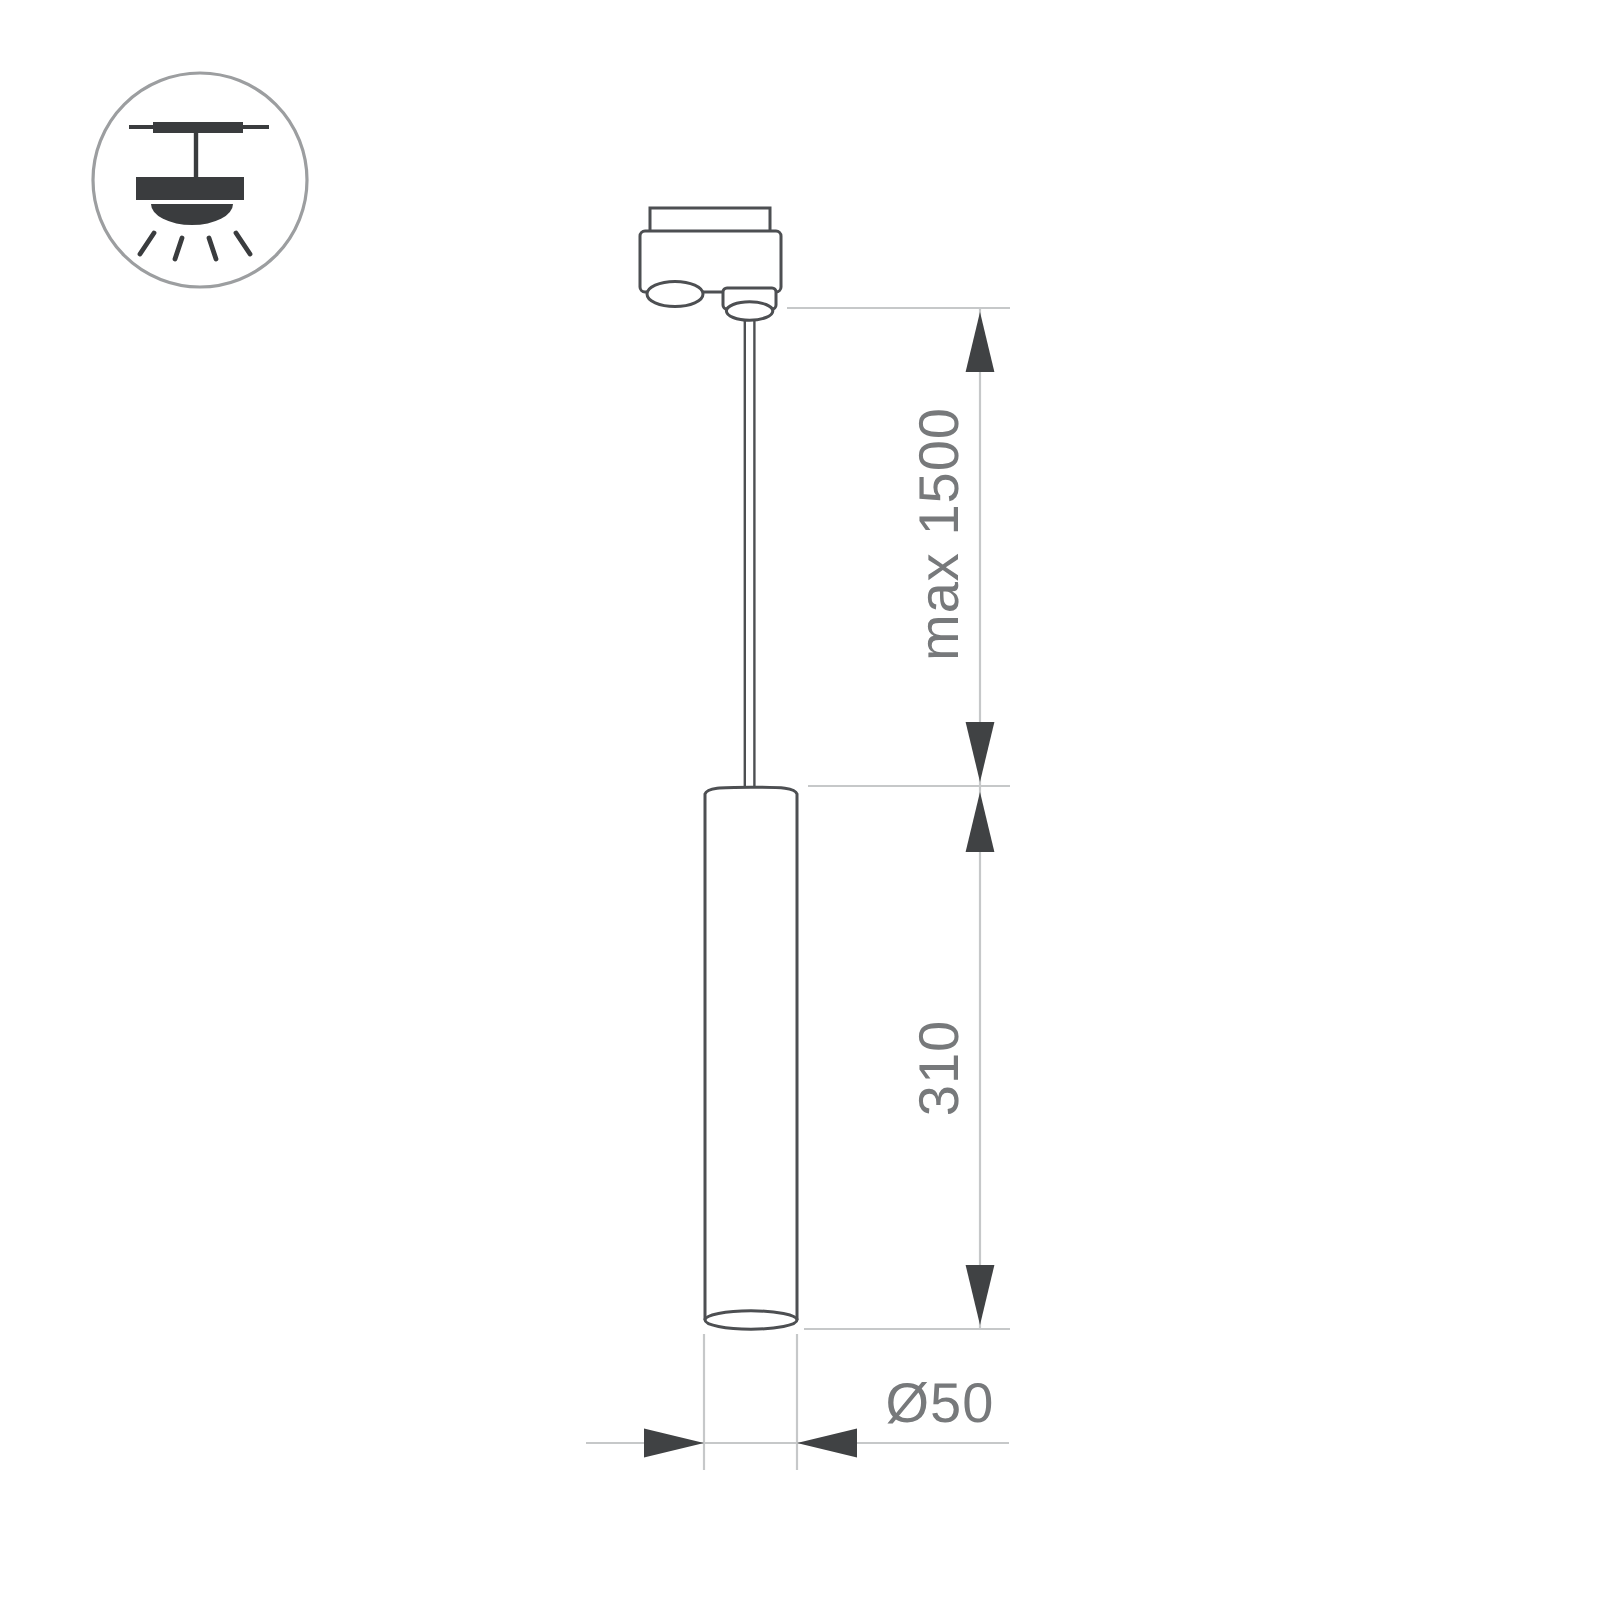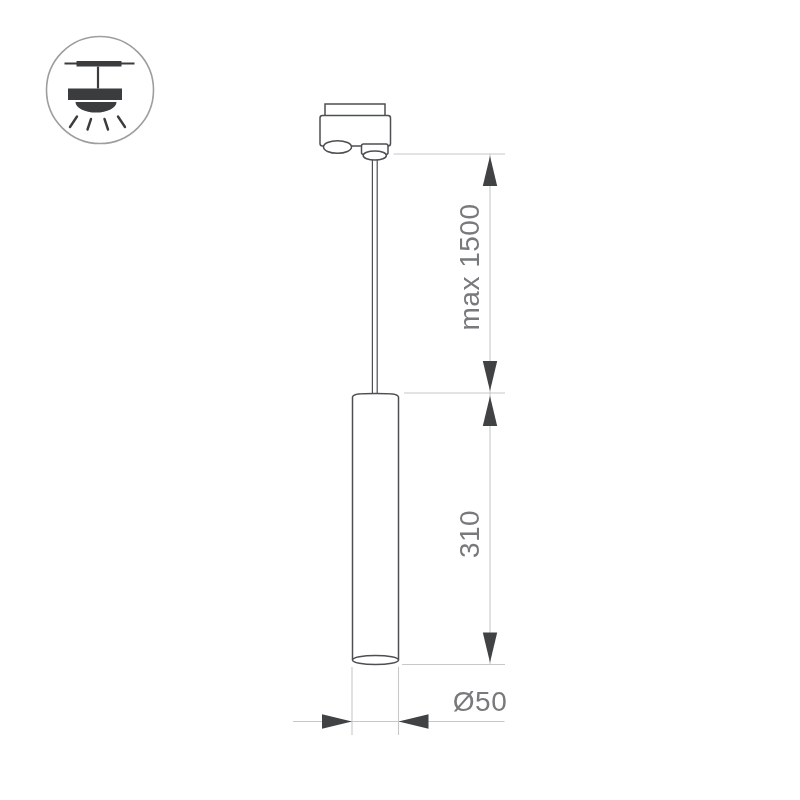--- a/index.html
+++ b/index.html
@@ -91,15 +91,15 @@
       <polygon points="490,662.5 482.8,632.5 497.2,632.5"></polygon>
       <polygon points="352,721.5 322,714.3 322,728.7"></polygon>
       <polygon points="398.5,721.5 428.5,714.3 428.5,728.7"></polygon>
     </g>
   </svg>
 
   <div class="dim-label rot" style="left:470px;top:267px;">max 1500</div>
 
   <div class="dim-label rot" style="left:470px;top:534px;">310</div>
 
-  <div class="dim-label" style="left:480px;top:702px;">Ø50</div>
+  <div class="dim-label" style="left:470px;top:702px;">Ø50</div>
 
 </div>
 
 </body></html>

